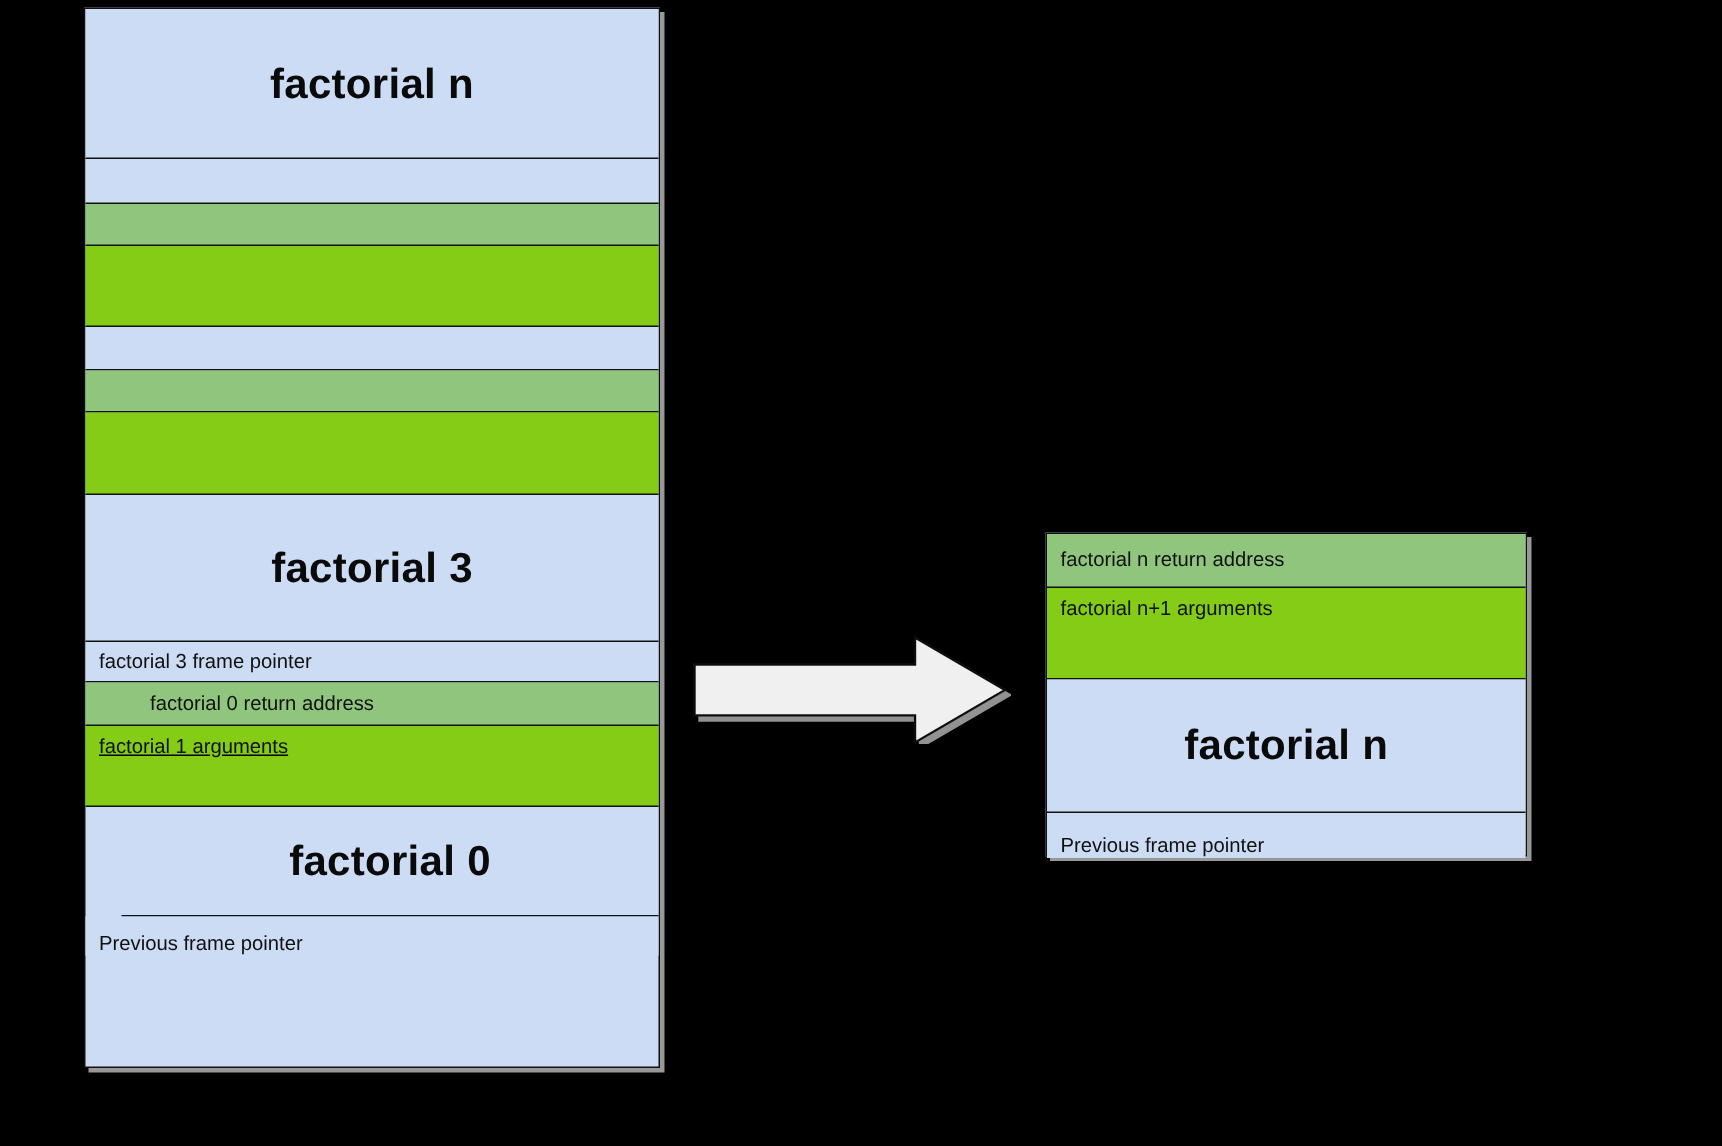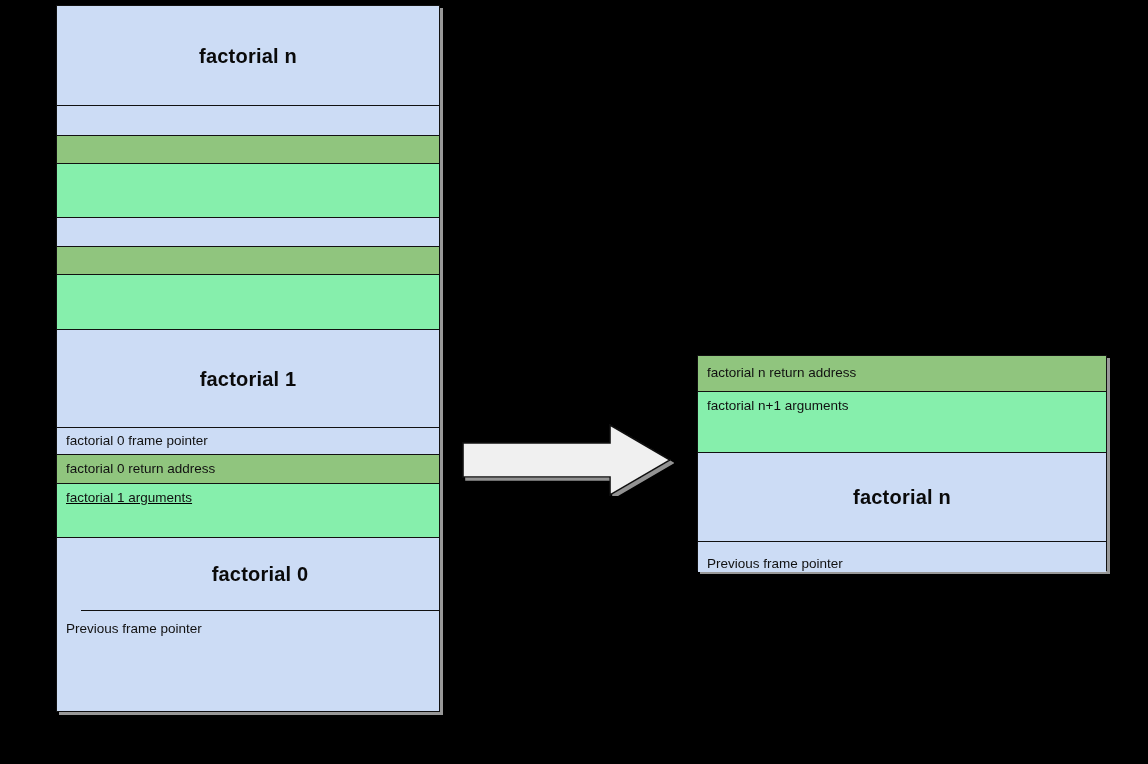--- a/index.html
+++ b/index.html
@@ -32,27 +32,27 @@
     border-bottom: 1px solid #111111;
     display: flex;
     align-items: center;
     position: relative;
     overflow: hidden;
   }
   .row:last-child { border-bottom: none; align-items: flex-end; }
 
   .c-blue   { background: #ccdcf5; }
   .c-green  { background: #90c57e; }
-  .c-yellow { background: #86efac; }
+  .c-yellow { background: #84cc16; }
 
   
   .caption {
     width: 100%;
     text-align: center;
-    font-size: 20px;
+    font-size: 28px;
     font-weight: bold;
     color: #0a0a0a;
     letter-spacing: 0.2px;
     line-height: 1;
   }
 
   
   .label {
     padding-left: 9px;
     font-size: 13.5px;
@@ -71,21 +71,21 @@
     left: 56px;
     top: 5px;
     width: 384px;
     height: 707px;
   }
 
   
   #right-frame {
     left: 697px;
     top: 355px;
-    width: 410px;
+    width: 321px;
     height: 216px;
   }
 
   
   #transition-arrow {
     position: absolute;
     left: 462px;
     top: 424px;
     width: 212px;
     height: 72px;
@@ -110,26 +110,26 @@
     <div class="row c-blue" style="height: 29px; flex: 0 0 29px;">
       <span class="label"></span>
     </div>
     <div class="row c-green" style="height: 28px; flex: 0 0 28px;">
       <span class="label"></span>
     </div>
     <div class="row c-yellow" style="height: 55px; flex: 0 0 55px;">
       <span class="label label-top"></span>
     </div>
     <div class="row c-blue" style="height: 98px; flex: 0 0 98px;">
-      <span class="caption">factorial 1</span>
+      <span class="caption">factorial 3</span>
     </div>
     <div class="row c-blue" style="height: 27px; flex: 0 0 27px;">
-      <span class="label">factorial 0 frame pointer</span>
+      <span class="label">factorial 3 frame pointer</span>
     </div>
-    <div class="row c-green" style="height: 29px; flex: 0 0 29px;">
+    <div class="row c-green" style="height: 29px; flex: 0 0 29px; padding-left: 34px;">
       <span class="label">factorial 0 return address</span>
     </div>
     <div class="row c-yellow" style="height: 54px; flex: 0 0 54px; text-decoration: underline;">
       <span class="label label-top">factorial 1 arguments</span>
     </div>
     <div class="row c-blue" style="height: 73px; flex: 0 0 73px; margin-left: 24px;">
       <span class="caption">factorial 0</span>
     </div>
     <div class="row c-blue" style="height: 26px; flex: 0 0 26px;">
       <span class="label">Previous frame pointer</span>

